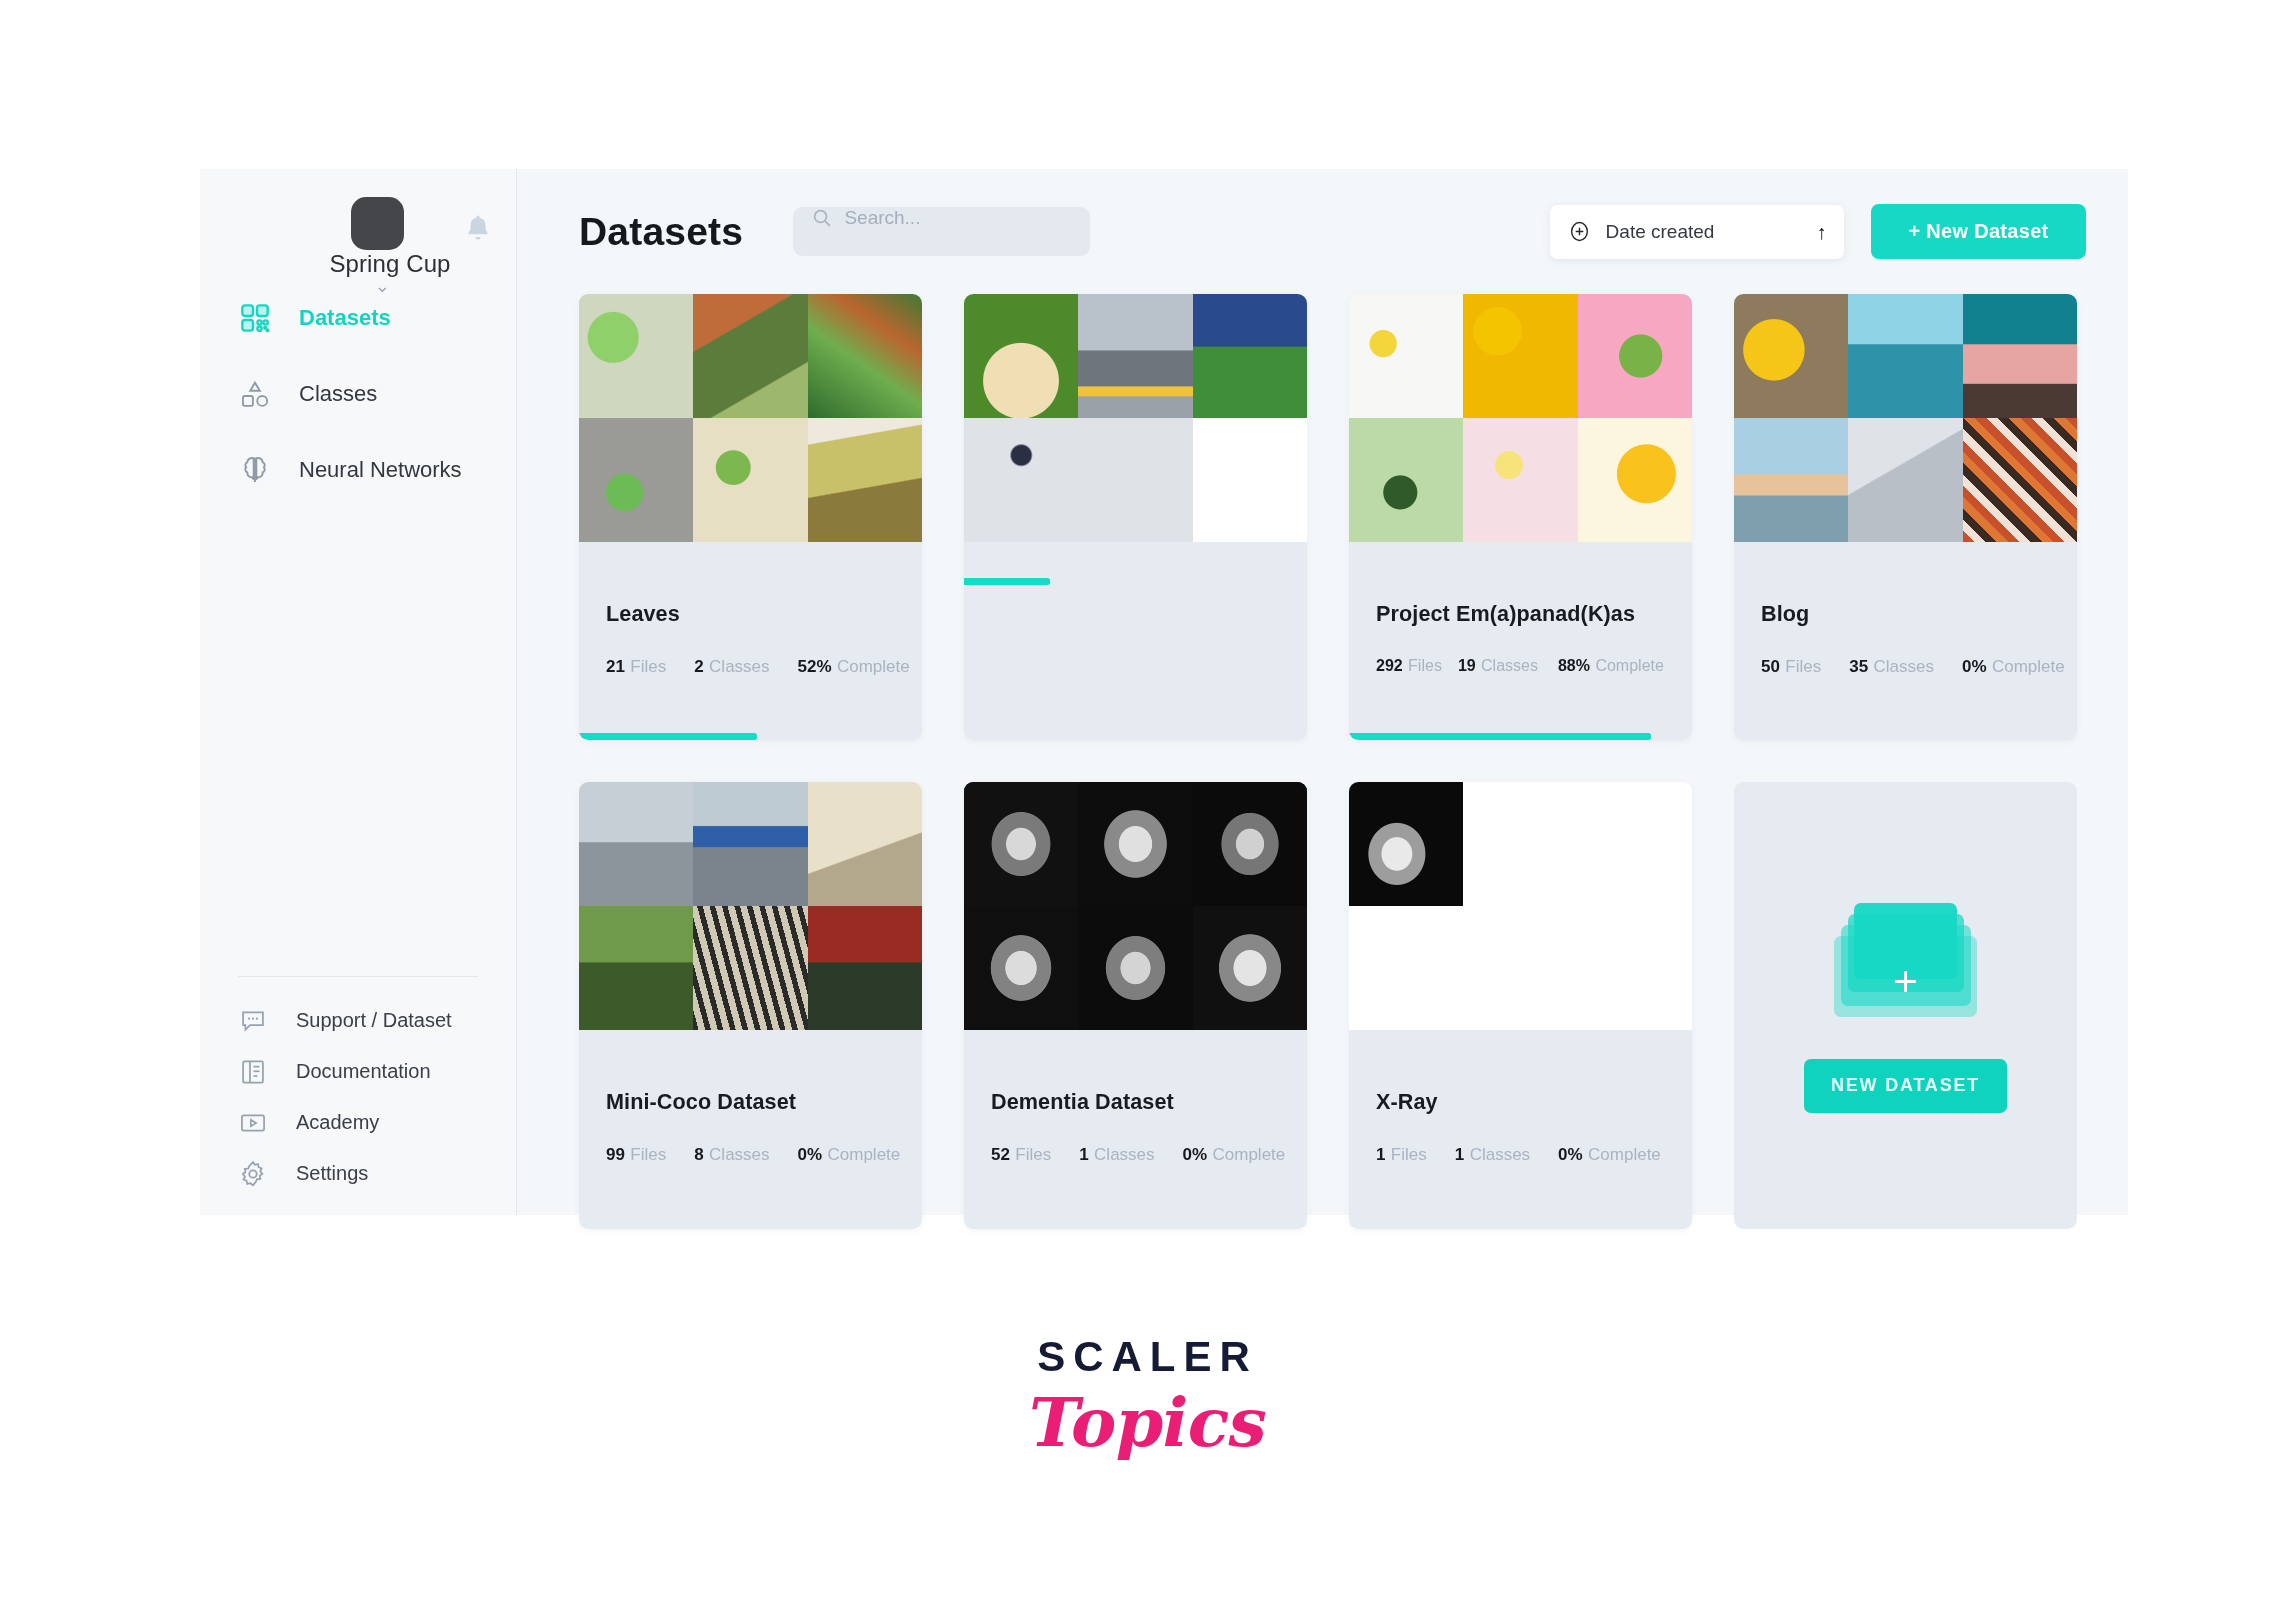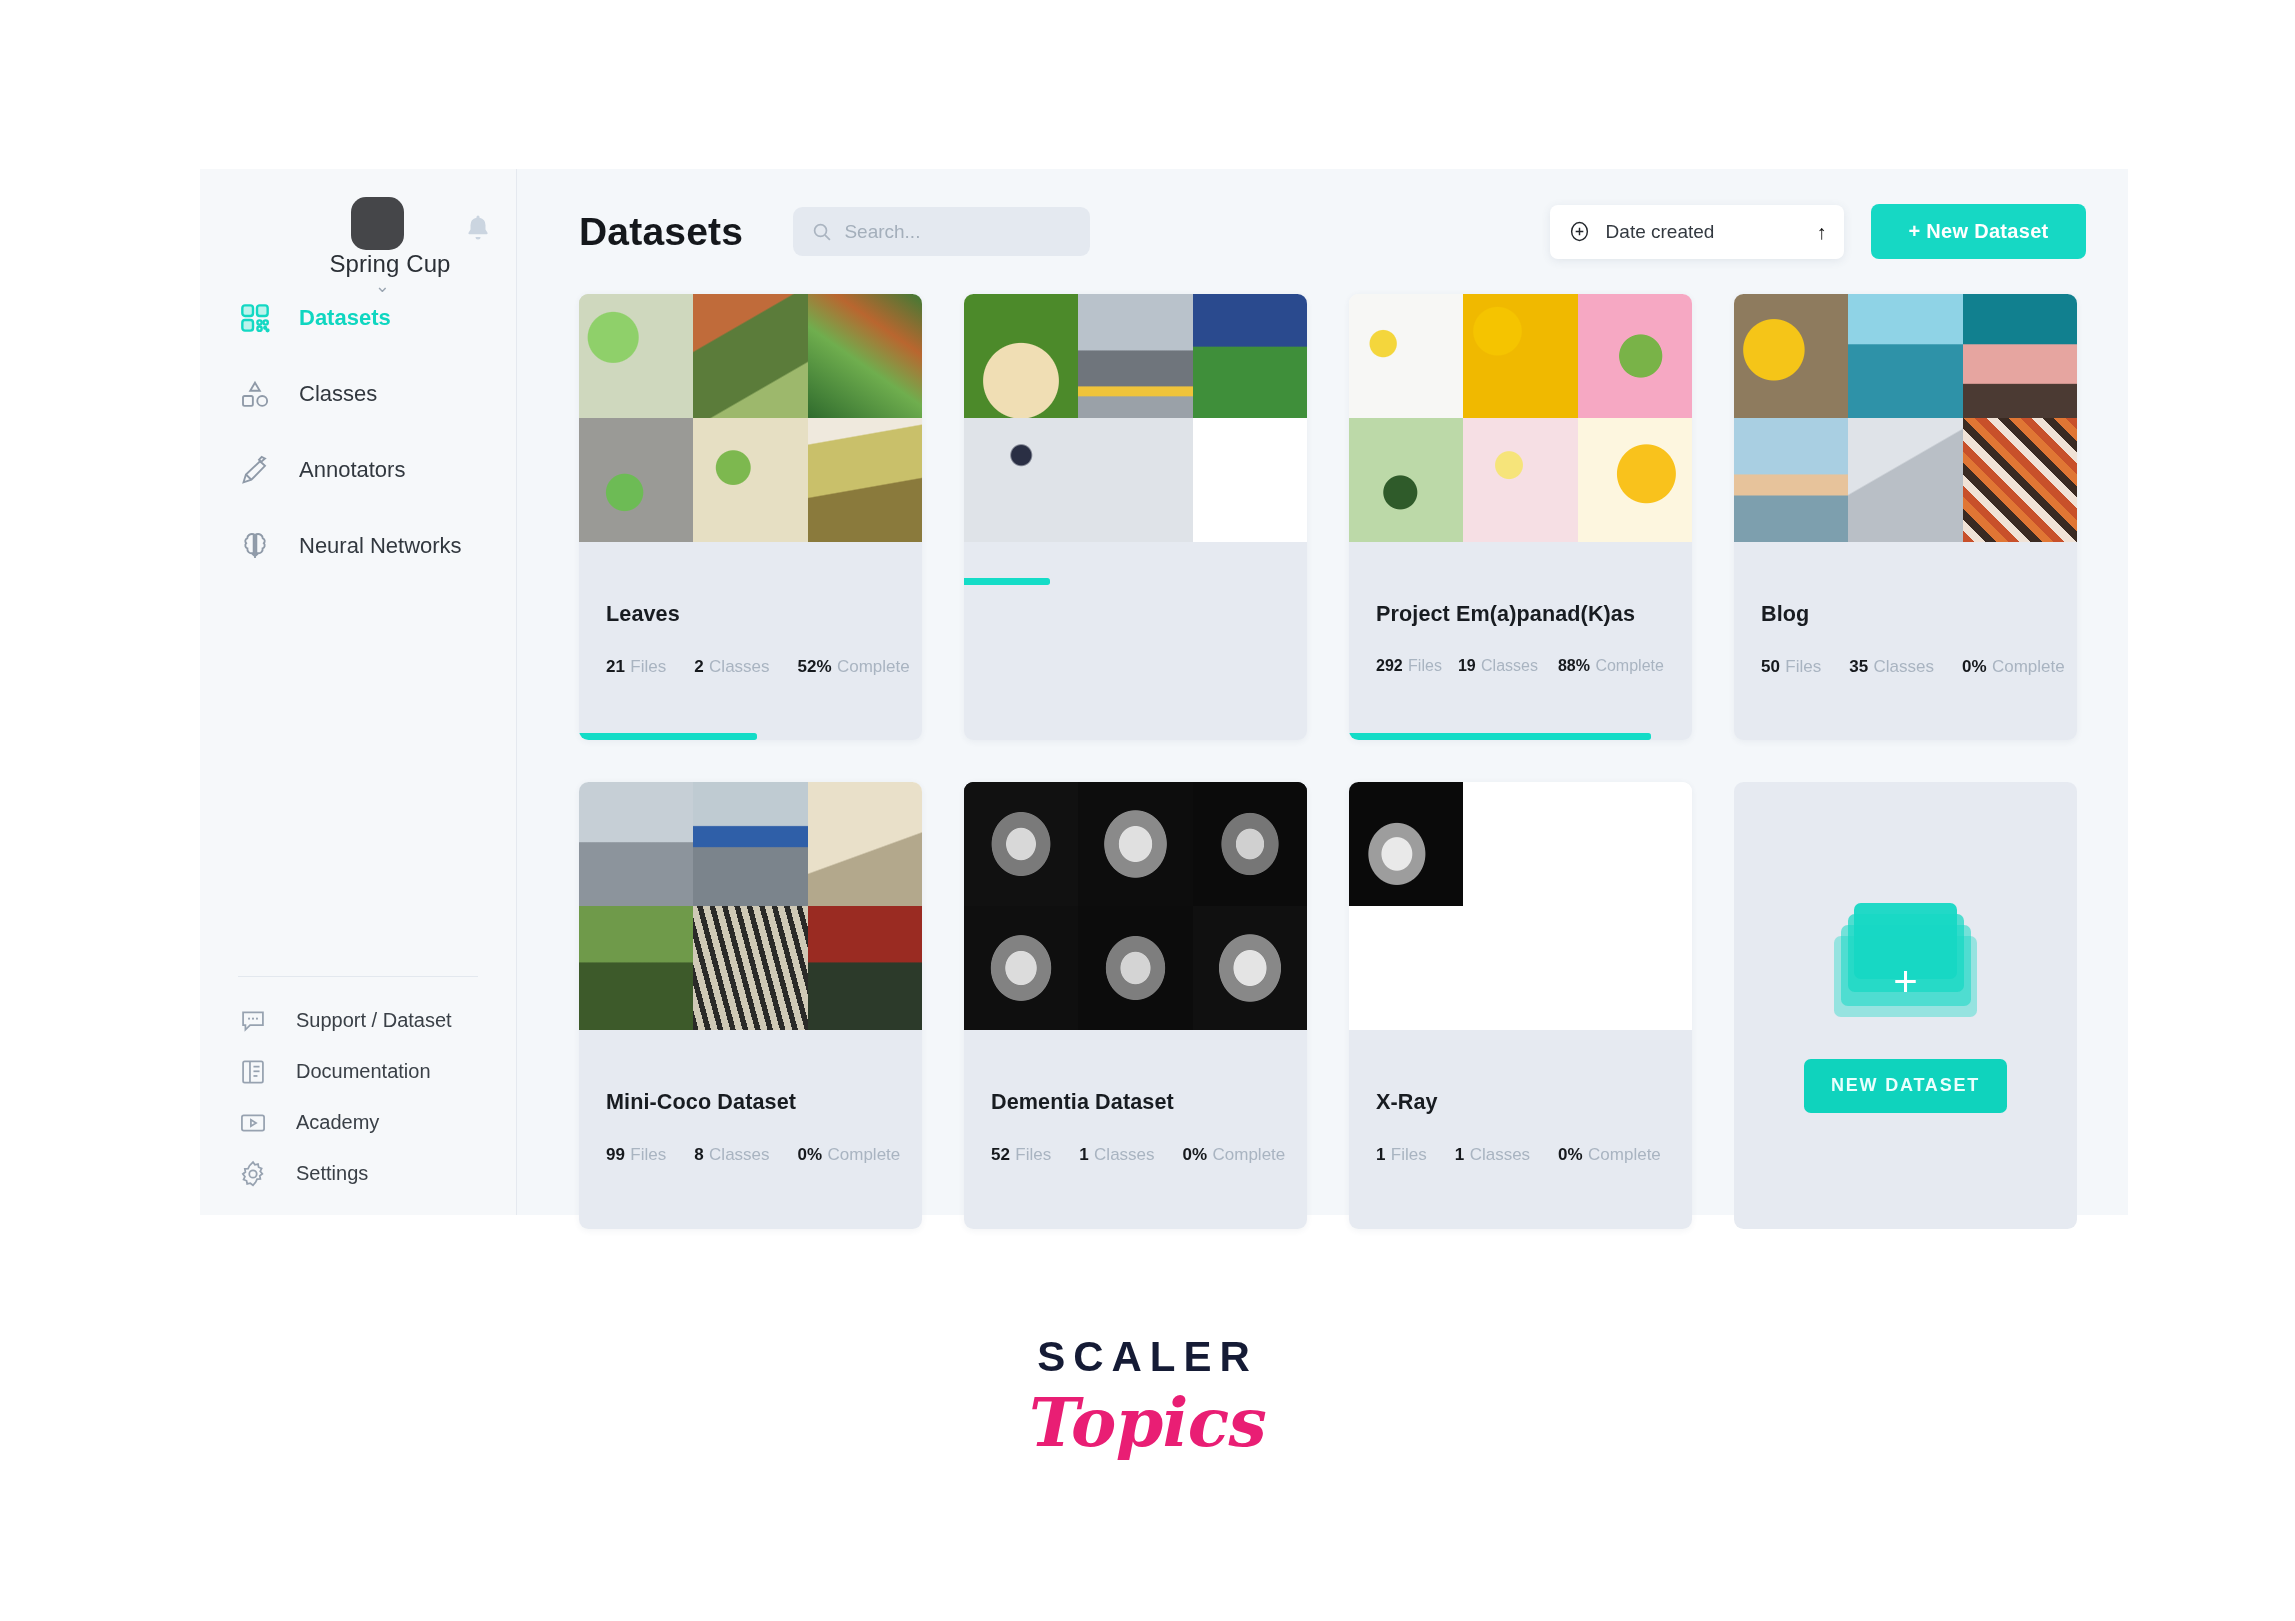--- a/index.html
+++ b/index.html
@@ -113,21 +113,21 @@
     font-size: 39px;
     font-weight: bold;
     color: #15181c;
     letter-spacing: 0.2px;
   }
   .search {
     margin-left: 50px;
     width: 297px; height: 49px;
     background: #e4e9f0;
     border-radius: 9.5px;
-    display: flex; align-items: center;
+    display: flex; 
     padding: 0 17.6px;
   }
   .search-ico { width: 21.6px; height: 21.6px; flex: none; }
   .search-ph {
     margin-left: 12px;
     font-size: 19px;
     color: #a4afbb;
   }
   .topbar-right {
     margin-left: auto;
@@ -326,30 +326,20 @@
         <span class="nav-ico">
           <svg viewBox="0 0 24 24" width="32" height="32" fill="none" stroke="#8f9aa8" stroke-width="1.4">
             <path d="M12 3.5 L15.6 9.6 H8.4 Z"></path>
             <rect x="3" y="13.5" width="7.4" height="7.4" rx="1.2"></rect>
             <circle cx="17.4" cy="17.2" r="3.7"></circle>
           </svg>
         </span>
         <span class="nav-label">Classes</span>
       </div>
 
-      <div class="nav-item">
-        <span class="nav-ico">
-          <svg viewBox="0 0 24 24" width="32" height="32" fill="none" stroke="#8f9aa8" stroke-width="1.4">
-            <path d="M19.5 3.4 17 2.2l-2 2.1 1.5 1.6z"></path>
-            <path d="M15.8 5.4 5.2 15.4 3.4 21.2l5.9-1.9 10.2-10.4z"></path>
-            <path d="M5.2 15.4 9.3 19.3"></path>
-          </svg>
-        </span>
-        <span class="nav-label">Annotators</span>
-      </div>
 
       <div class="nav-item">
         <span class="nav-ico">
           <svg viewBox="0 0 24 24" width="32" height="32" fill="none" stroke="#8f9aa8" stroke-width="1.4">
             <path d="M11 3.2c-2.6-.8-4.8 1-4.8 3 -1.6.5-2 2.6-.8 3.7 -1.2 1.3-.7 3.4.9 3.9 -.4 2.2 1.6 4 3.6 3.6 .5.9 1.1 1.4 1.1 1.4V3.2z"></path>
             <path d="M13 3.2c2.6-.8 4.8 1 4.8 3 1.6.5 2 2.6.8 3.7 1.2 1.3.7 3.4-.9 3.9 .4 2.2-1.6 4-3.6 3.6 -.5.9-1.1 1.4-1.1 1.4V3.2z"></path>
             <path d="M12 3v18"></path>
           </svg>
         </span>
         <span class="nav-label">Neural Networks</span>

